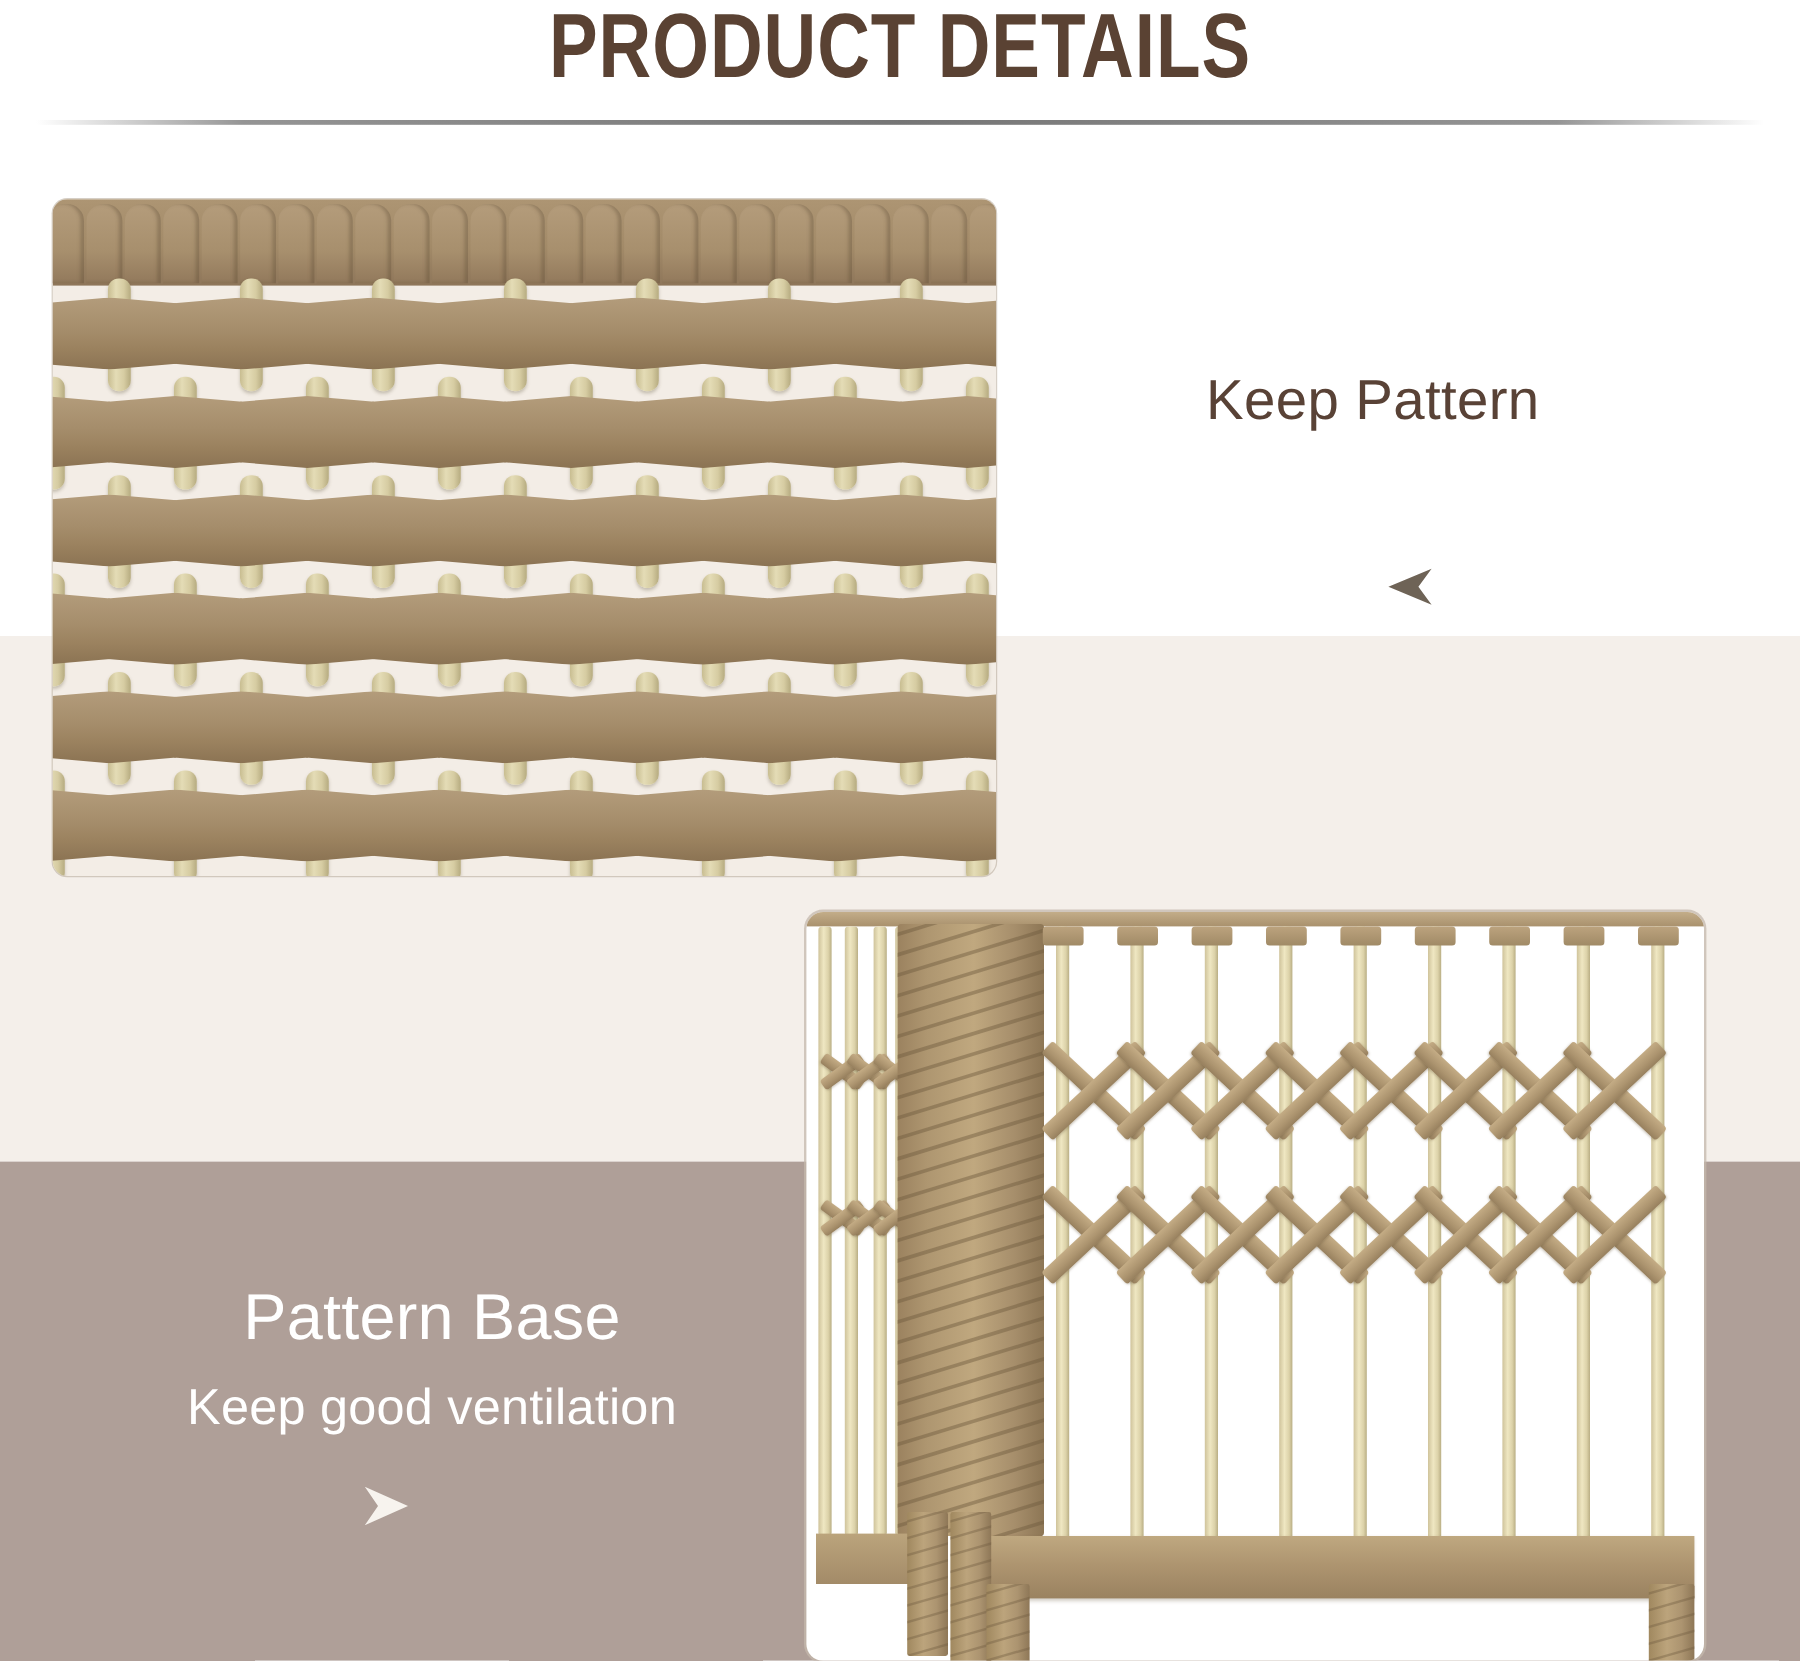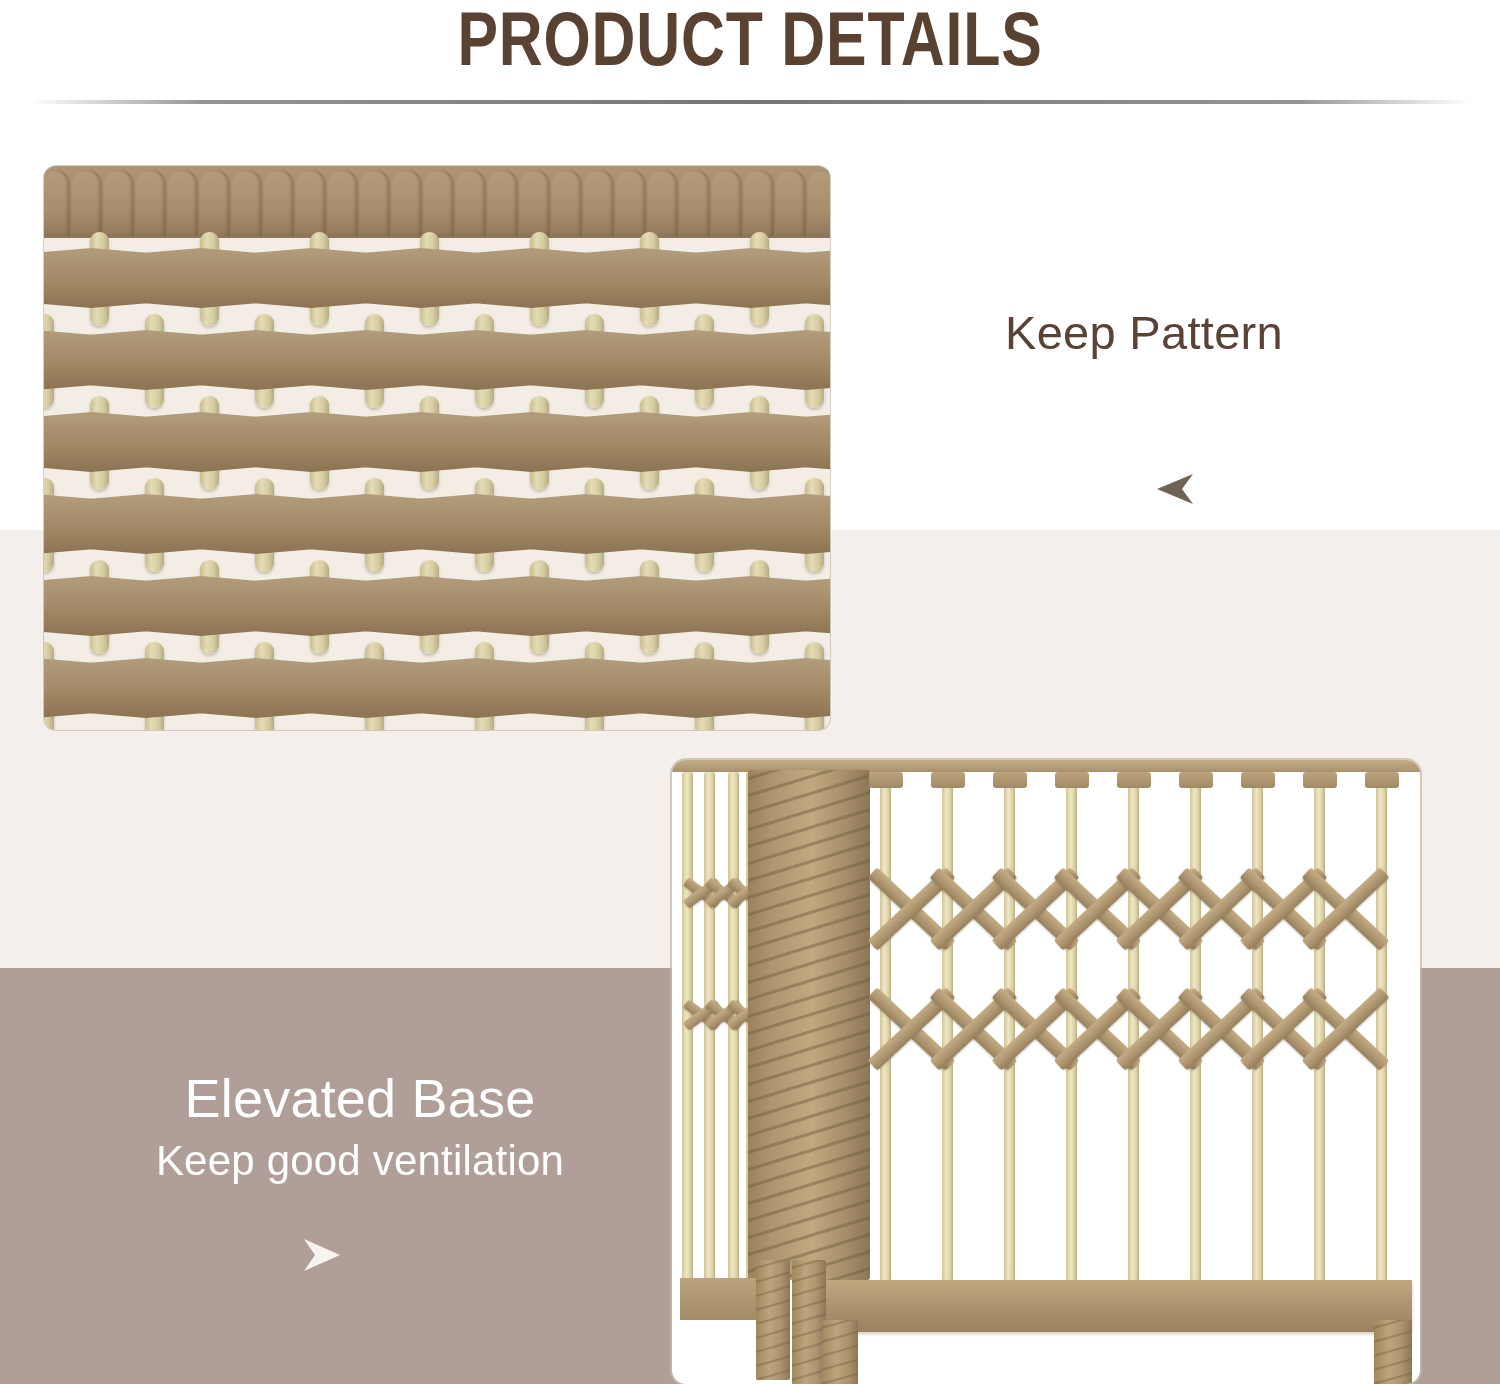--- a/index.html
+++ b/index.html
@@ -41,21 +41,21 @@
 
   
   #woven-label {
     position:absolute; left:1005px; top:305px;
     font-size:47px; color:#594236; letter-spacing:.3px; white-space:nowrap;
   }
   #woven-arrow { position:absolute; left:1155px; top:472px; width:40px; height:34px; }
 
   #elevated-block { position:absolute; left:60px; top:1068px; width:600px; text-align:center; }
   #elevated-title { font-size:54px; color:#FFFFFF; letter-spacing:.2px; line-height:1.12; white-space:nowrap; }
-  #elevated-sub   { font-size:42px; color:#FFFFFF; letter-spacing:.2px; line-height:1.2; margin-top:8px; white-space:nowrap; }
+  #elevated-sub   { font-size:42px; color:#FFFFFF; letter-spacing:.2px; line-height:1.2; margin-top:20px; white-space:nowrap; }
   #elevated-arrow { position:absolute; left:298px; top:1236px; width:44px; height:38px; }
 
   
   #weave-card {
     position:absolute; left:44px; top:166px; width:786px; height:564px;
     border-radius:12px; overflow:hidden;
     background:#F3EDE6;
     box-shadow:0 0 0 1px rgba(180,168,152,.55);
   }
   #weave-toprail { position:absolute; left:0; top:0; width:100%; height:72px;
@@ -426,18 +426,18 @@
         <div class="legline" style="top: 22px;"></div>
         <div class="legline" style="top: 36px;"></div>
         <div class="legline" style="top: 50px;"></div>
         <div class="legline" style="top: 64px;"></div>
         <div class="legline" style="top: 78px;"></div>
       </div>
     </div>
 </div>
 
 <div id="elevated-block">
-  <div id="elevated-title">Elevated Base</div>
+  <div id="elevated-title">Pattern Base</div>
   <div id="elevated-sub">Keep good ventilation</div>
 </div>
 <svg id="elevated-arrow" viewBox="0 0 44 38">
   <path d="M42 19 L6 3 L17 19 L6 35 Z" fill="#F7F3EE"></path>
 </svg>
 
 </body></html>

